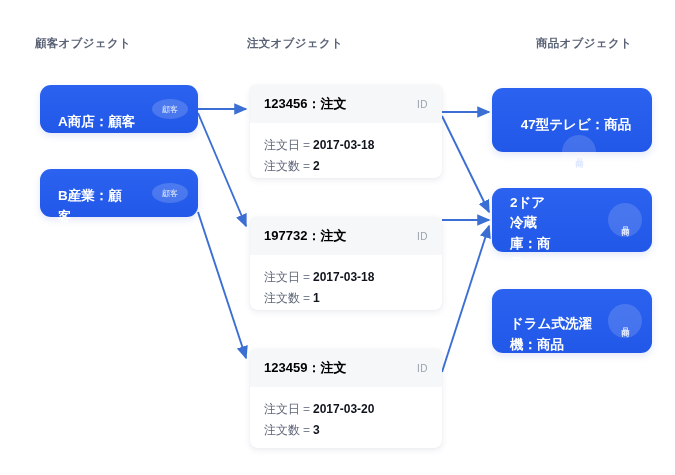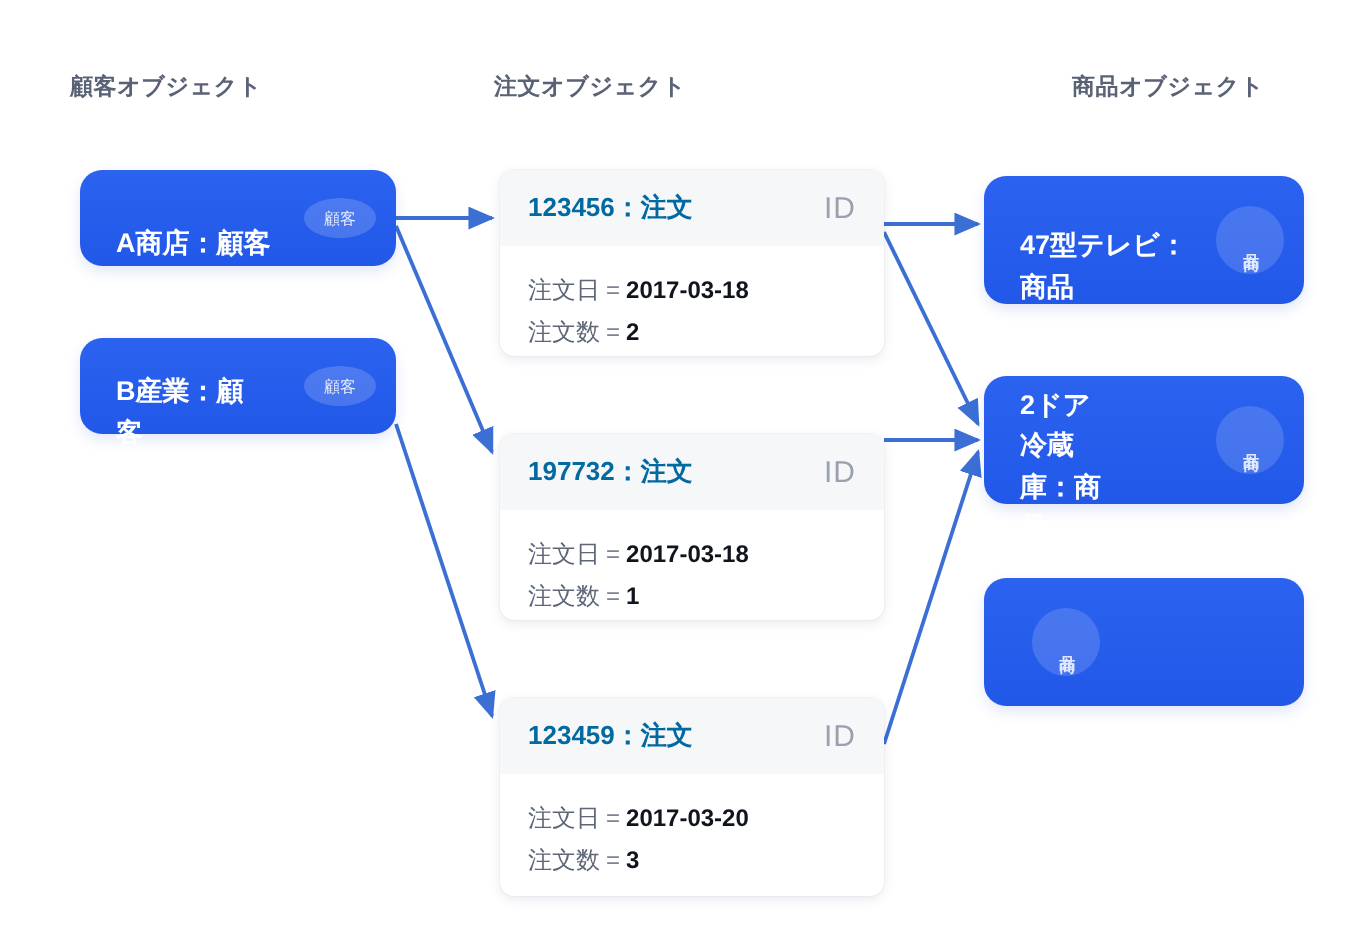--- a/index.html
+++ b/index.html
@@ -83,26 +83,26 @@
     height:38px;
     background:#f6f7f9;
     display:flex;
     align-items:center;
     padding:0 14px;
     box-sizing:border-box;
   }
   .card-title{
     font-size:13px;
     font-weight:700;
-    color:#0369a1;
+    color:#000000;
     flex:1 1 auto;
     white-space:nowrap;
   }
   .card-id{
-    font-size:15px;
+    font-size:10px;
     color:#9aa1ae;
     font-weight:400;
     letter-spacing:.5px;
   }
   .card-body{
     padding:12px 14px 10px 14px;
   }
   .attr-row{
     font-size:12px;
     line-height:21px;
@@ -189,27 +189,28 @@
     <div class="card-body">
       <div class="attr-row">
         <span class="attr-key">注文日</span><span class="attr-eq">=</span><span class="attr-val">2017-03-20</span>
       </div>
       <div class="attr-row">
         <span class="attr-key">注文数</span><span class="attr-eq">=</span><span class="attr-val">3</span>
       </div>
     </div>
   </div>
 
-  <div class="entity" style="left:492px;top:88px;width:160px;height:64px;">
+  <div class="entity" style="left:492px;top:88px;width:160px;height:64px;flex-direction:column;">
     <span class="entity-label">47型テレビ：商品</span>
     <span class="badge-circle">商品</span>
   </div>
 
   <div class="entity" style="left:492px;top:188px;width:160px;height:64px;gap:47px;">
     <span class="entity-label">2ドア冷蔵庫：商品</span>
     <span class="badge-circle">商品</span>
   </div>
 
   <div class="entity" style="left:492px;top:289px;width:160px;height:64px;">
+    <span class="entity-label">ドラム式洗濯機：商品</span>
     <span class="badge-circle">商品</span>
   </div>
 
 </div>
 
 </body></html>

